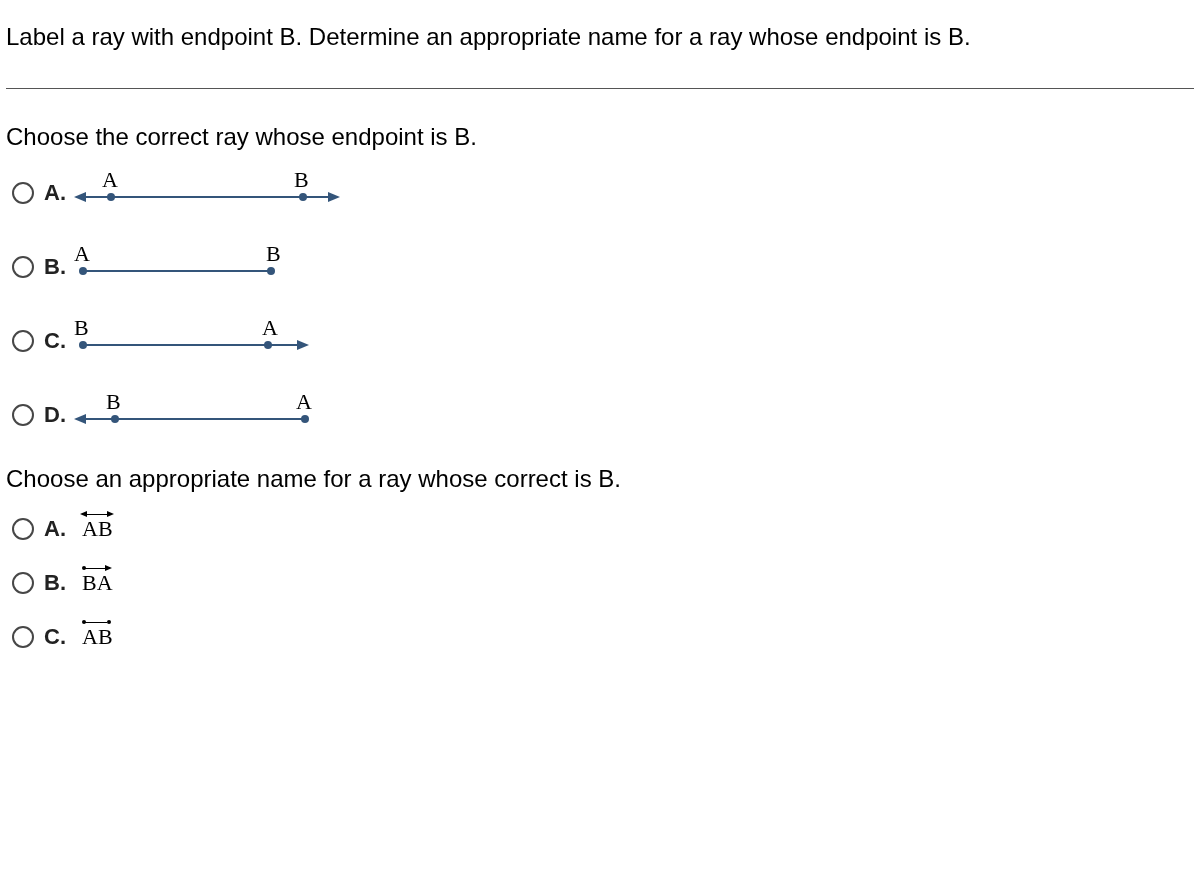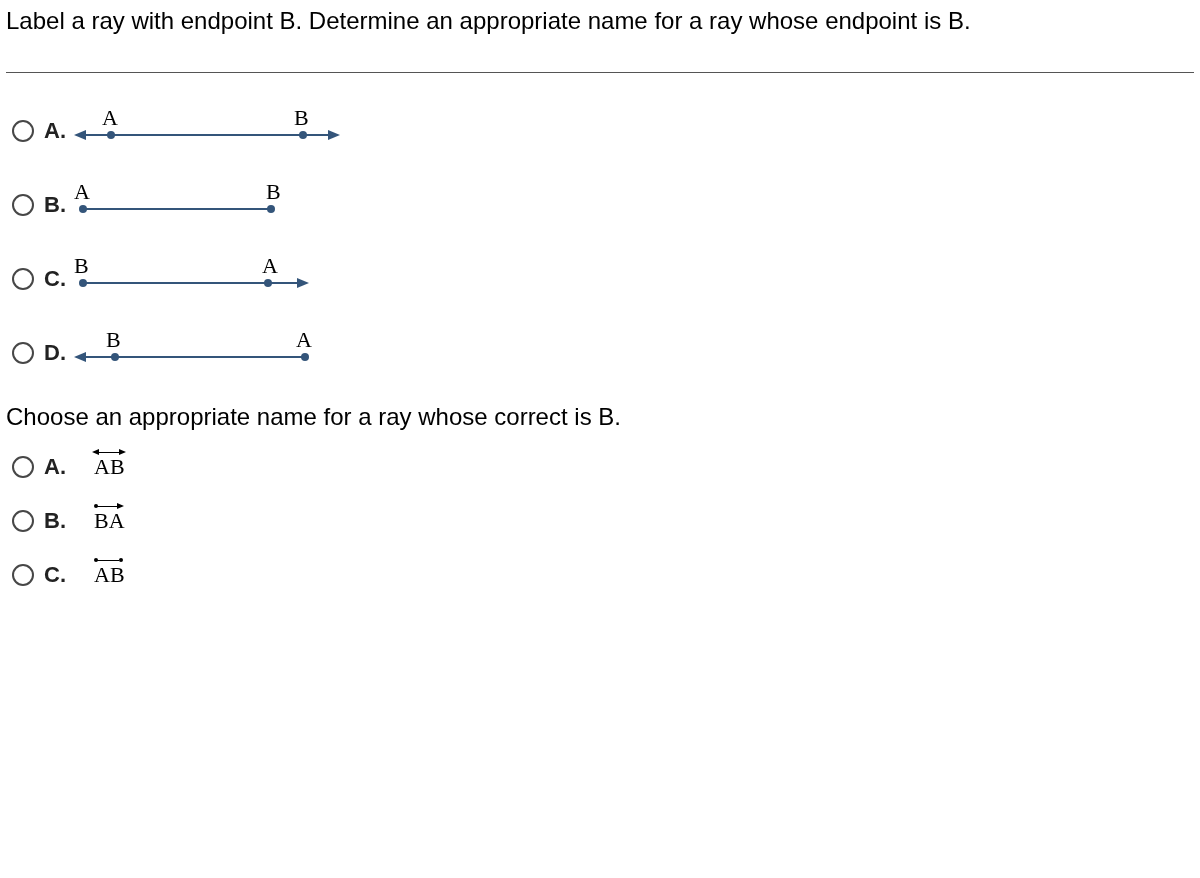--- a/index.html
+++ b/index.html
@@ -7,21 +7,21 @@
     margin: 0;
     padding: 0;
     font-family: Arial, Helvetica, sans-serif;
     background: #fff;
     color: #000;
     width: 1200px;
     height: 878px;
     overflow: hidden;
   }
   .page {
-    padding: 4px 6px;
+    padding: 20px 6px;
   }
   .question-header {
     font-size: 24px;
     line-height: 1.4;
     margin-bottom: 34px;
   }
   .divider {
     border: none;
     border-top: 1px solid #555;
     margin: 0 0 34px 0;
@@ -93,21 +93,21 @@
     width: 0; height: 0;
     border-top: 5px solid transparent;
     border-bottom: 5px solid transparent;
     border-right: 12px solid #34557a;
   }
   .notation {
     position: relative;
     display: inline-block;
     font-family: 'Times New Roman', serif;
     font-size: 22px;
-    margin-left: 20px;
+    margin-left: 8px;
   }
   .notation .over {
     position: absolute;
     left: 0;
     top: -6px;
     width: 100%;
     height: 10px;
   }
   .over-line {
     position: absolute;
@@ -135,20 +135,21 @@
 </style>
 </head>
 <body>
 
 <div class="page">
 
   <div class="question-header">Label a ray with endpoint B. Determine an appropriate name for a ray whose endpoint is B.</div>
 
   <hr class="divider">
 
+  <div class="prompt">Choose the correct ray whose endpoint is B.</div>
 
   <div class="options">
 
     <div class="opt-row">
       <div class="radio"></div>
       <div class="opt-letter">A.</div>
       <div class="diagram">
         <span class="pt-label" style="left:28px; top:-6px;">A</span>
         <span class="pt-label" style="left:220px; top:-6px;">B</span>
         <div class="arrow-left" style="left:0px; top:19px;"></div>

